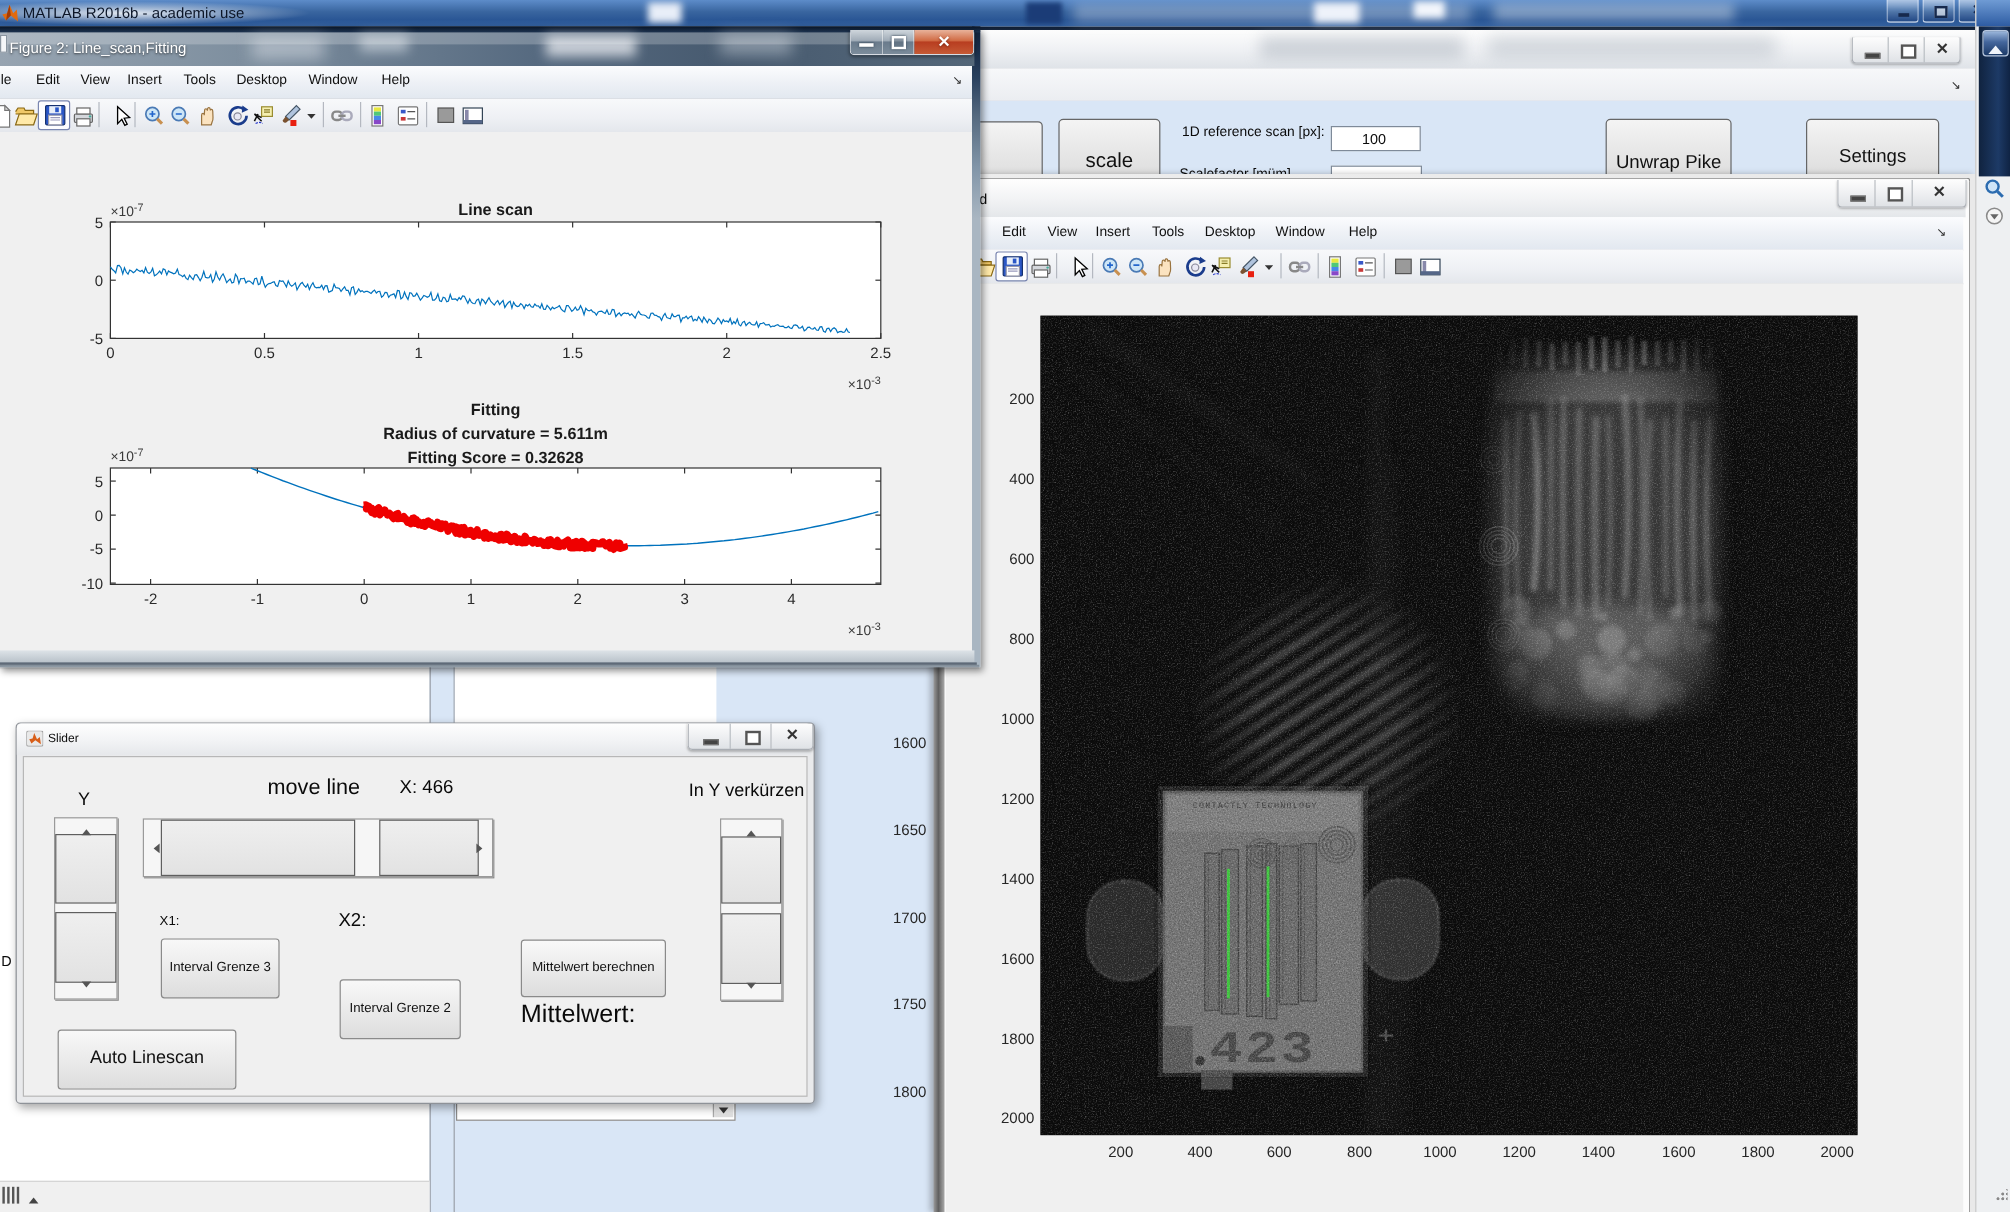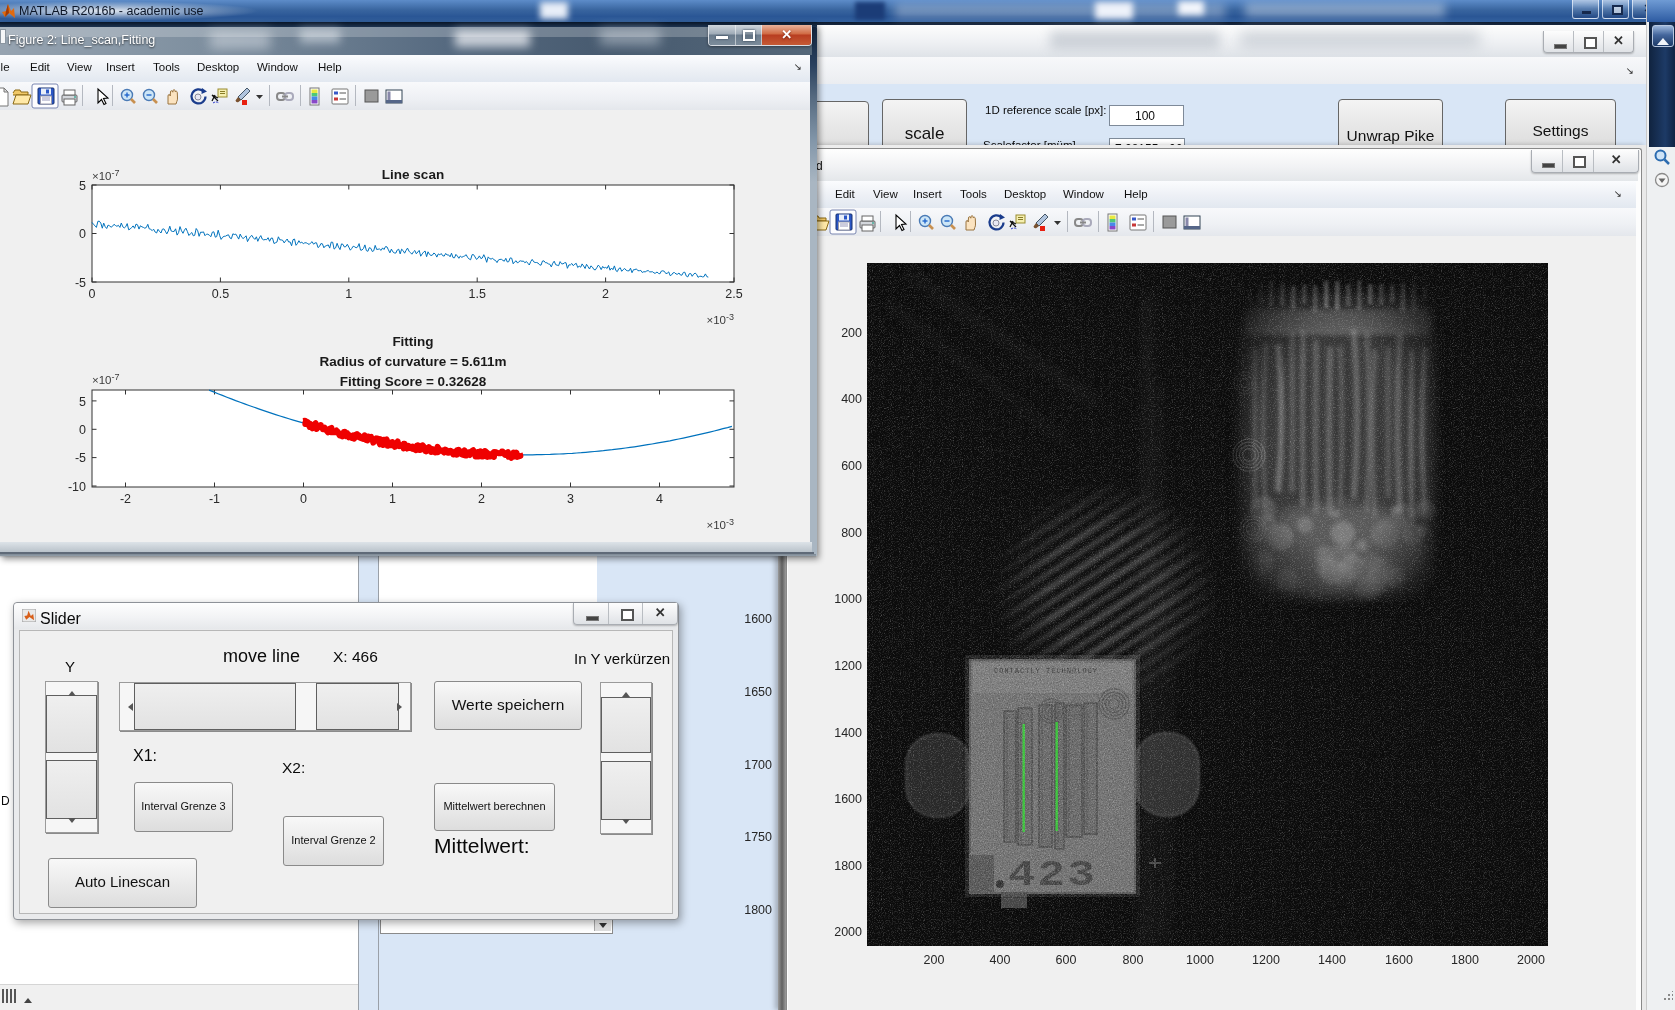--- a/index.html
+++ b/index.html
@@ -167,21 +167,21 @@
 
   <div class="abs" style="left:0;top:32px;width:836px;height:27px;background:linear-gradient(#f7f8fa,#ebedf1);border-bottom:1px solid #d5d9de;">
     <div class="dockarrow" style="right:12px;top:8px;">↘</div>
   </div>
 
   <div class="abs" style="left:0;top:59px;width:836px;height:68px;background:#d9e6f6;"></div>
 
   <div class="gbtn" style="left:-20px;top:76px;width:77px;height:60px;border-radius:4px;"></div>
 
   <div class="gbtn" style="left:72px;top:74px;width:83px;height:60px;border-radius:4px;font-size:17px;line-height:68px;">scale</div>
-  <div class="lbl" style="left:175px;top:79px;font-size:11.5px;">1D reference scale [px]:</div>
+  <div class="lbl" style="left:175px;top:79px;font-size:11.5px;">1D reference scan [px]:</div>
   <div class="abs" style="left:299px;top:80px;width:73px;height:19px;background:#fff;border:1px solid #7e8a99;"></div>
   <div class="lbl" style="left:325px;top:84px;font-size:12px;">100</div>
   <div class="lbl" style="left:173px;top:114px;font-size:11.5px;">Scalefactor [müm]</div>
   <div class="abs" style="left:299px;top:113px;width:74px;height:14px;background:#fff;border:1px solid #7e8a99;"></div>
   <div class="lbl" style="left:305px;top:117px;font-size:12px;">7.28155e-06</div>
 
   <div class="gbtn" style="left:528px;top:74px;width:103px;height:60px;border-radius:4px;font-size:15.5px;line-height:72px;">Unwrap Pike</div>
 
   <div class="gbtn" style="left:670px;top:74px;width:109px;height:58px;border-radius:4px;font-size:15.5px;line-height:62px;margin-left:25px;">Settings</div>
 </div>
@@ -657,40 +657,40 @@
 </div>
 
 <div class="abs" style="left:13px;top:602px;width:664px;height:316px;">
   <div class="abs" style="left:0;top:0;width:664px;height:316px;background:#e9eaec;border:1px solid #8e9298;border-radius:4px;box-shadow:2px 3px 8px rgba(0,0,0,0.35);"></div>
 
   <div class="abs" style="left:1px;top:1px;width:662px;height:26px;background:linear-gradient(#fefefe,#f2f3f5 55%,#e6e8eb);border-radius:4px 4px 0 0;"></div>
   <svg class="abs" style="left:9px;top:7px;" width="14" height="13" viewBox="0 0 15 14">
     <rect x="0" y="0" width="15" height="14" rx="2" fill="#e9e9e9" stroke="#9a9a9a"></rect>
     <path d="M7 2 L9.5 7.5 L12 5.5 L13 12 L8 8.5 L4.5 11.5 L2.5 7.5 L5.5 7 Z" fill="#d85f1a"></path>
   </svg>
-  <div class="lbl" style="left:27px;top:8px;font-size:16px;">Slider</div>
+  <div class="lbl" style="left:27px;top:8px;font-size:10px;">Slider</div>
   <div class="capg" style="left:560px;top:1px;width:103px;height:21px;">
     <div class="capc">
           <span class="glyph-min"></span>
         </div>
     <div class="capc">
           <span class="glyph-res"></span>
         </div>
     <div class="capc">
           <span class="glyph-x">✕</span>
         </div>
   </div>
 
   <div class="abs" style="left:6px;top:28px;width:652px;height:282px;background:#f0f0f0;border:1px solid #b7b7b7;"></div>
 
   <div class="lbl" style="left:52px;top:56px;font-size:15px;">Y</div>
   <div class="lbl" style="left:210px;top:44px;font-size:18px;">move line</div>
   <div class="lbl" style="left:320px;top:46px;font-size:15.5px;">X: 466</div>
   <div class="lbl" style="left:561px;top:48px;font-size:15px;">In Y verkürzen</div>
-  <div class="lbl" style="left:120px;top:145px;font-size:16px;">X1:</div>
+  <div class="lbl" style="left:120px;top:160px;font-size:11px;">X1:</div>
   <div class="lbl" style="left:269px;top:157px;font-size:15.5px;">X2:</div>
   <div class="lbl" style="left:421px;top:232px;font-size:21px;">Mittelwert:</div>
 
   <div class="abs" style="left:32px;top:79px;width:51px;height:150px;background:#f6f6f6;border:1px solid #9a9a9a;box-shadow:1px 1px 0 #8b8b8b;">
     <div class="abs" style="left:0;right:0;top:13px;height:56px;background:linear-gradient(#efefef,#e2e2e2);border:1px solid #5f5f5f;"></div>
     <div class="abs" style="left:0;right:0;top:78px;height:57px;background:linear-gradient(#efefef,#e2e2e2);border:1px solid #5f5f5f;"></div>
     <div class="abs" style="left:50%;top:5px;margin-left:-4px;width:0;height:0;border:4px solid transparent;border-bottom:5px solid #555;"></div>
     <div class="abs" style="left:50%;bottom:5px;margin-left:-4px;width:0;height:0;border:4px solid transparent;border-top:5px solid #555;"></div>
   </div>
 
@@ -701,21 +701,20 @@
     <div class="abs" style="right:4px;top:50%;margin-top:-4px;width:0;height:0;border:4px solid transparent;border-left:5px solid #555;"></div>
   </div>
 
   <div class="abs" style="left:587px;top:80px;width:50px;height:150px;background:#f6f6f6;border:1px solid #9a9a9a;box-shadow:1px 1px 0 #8b8b8b;">
     <div class="abs" style="left:0;right:0;top:14px;height:54px;background:linear-gradient(#efefef,#e2e2e2);border:1px solid #5f5f5f;"></div>
     <div class="abs" style="left:0;right:0;top:78px;height:57px;background:linear-gradient(#efefef,#e2e2e2);border:1px solid #5f5f5f;"></div>
     <div class="abs" style="left:50%;top:5px;margin-left:-4px;width:0;height:0;border:4px solid transparent;border-bottom:5px solid #555;"></div>
     <div class="abs" style="left:50%;bottom:5px;margin-left:-4px;width:0;height:0;border:4px solid transparent;border-top:5px solid #555;"></div>
   </div>
 
-  <div class="btn" style="left:421px;top:79px;width:146px;height:47px;font-size:15.5px;line-height:45px;">Werte speichern</div>
   <div class="btn" style="left:121px;top:180px;width:97px;height:48px;font-size:11px;line-height:46px;">Interval Grenze 3</div>
   <div class="btn" style="left:270px;top:180px;width:99px;height:48px;font-size:11px;line-height:46px;margin-top:34px;">Interval Grenze 2</div>
   <div class="btn" style="left:421px;top:181px;width:119px;height:46px;font-size:11px;line-height:44px;">Mittelwert berechnen</div>
   <div class="btn" style="left:35px;top:256px;width:147px;height:48px;font-size:15px;line-height:46px;">Auto Linescan</div>
 </div>
 
 <div class="abs" style="left:0;top:984px;width:358px;height:26px;background:#f0f0f0;border-top:1px solid #d5d5d5;">
   <div class="abs" style="left:2px;top:4px;width:2px;height:14px;background:#555;"></div>
   <div class="abs" style="left:6px;top:4px;width:2px;height:14px;background:#555;"></div>
   <div class="abs" style="left:10px;top:4px;width:2px;height:14px;background:#555;"></div>

